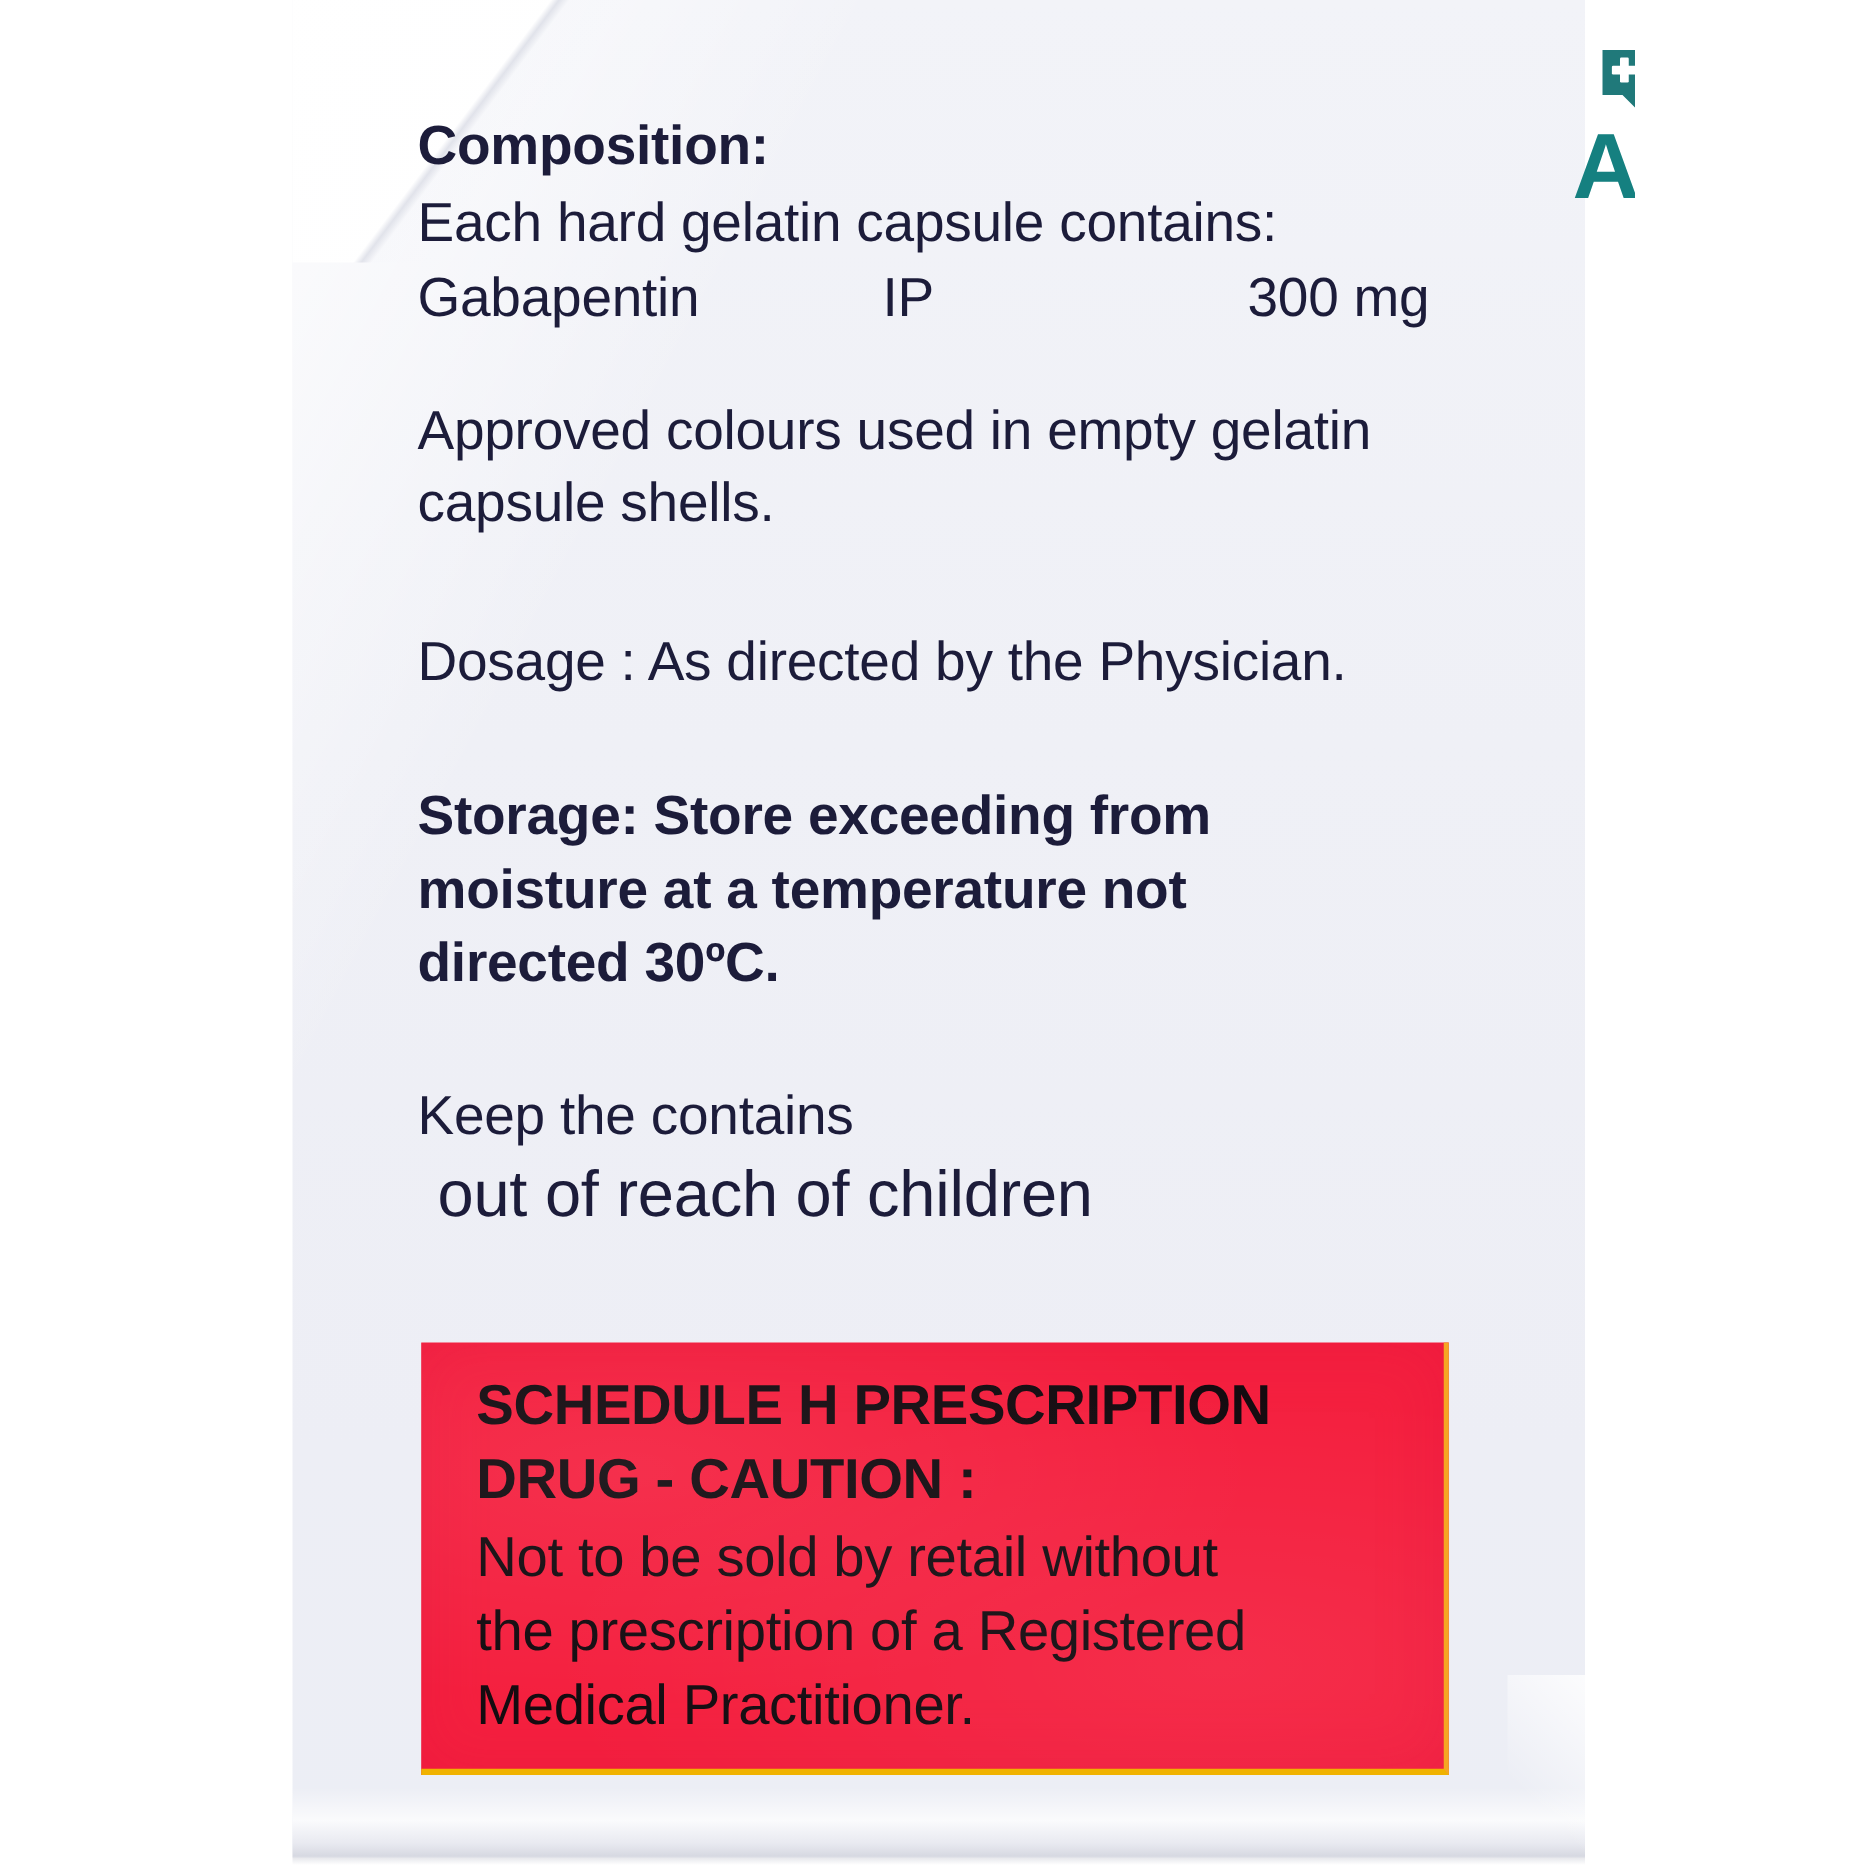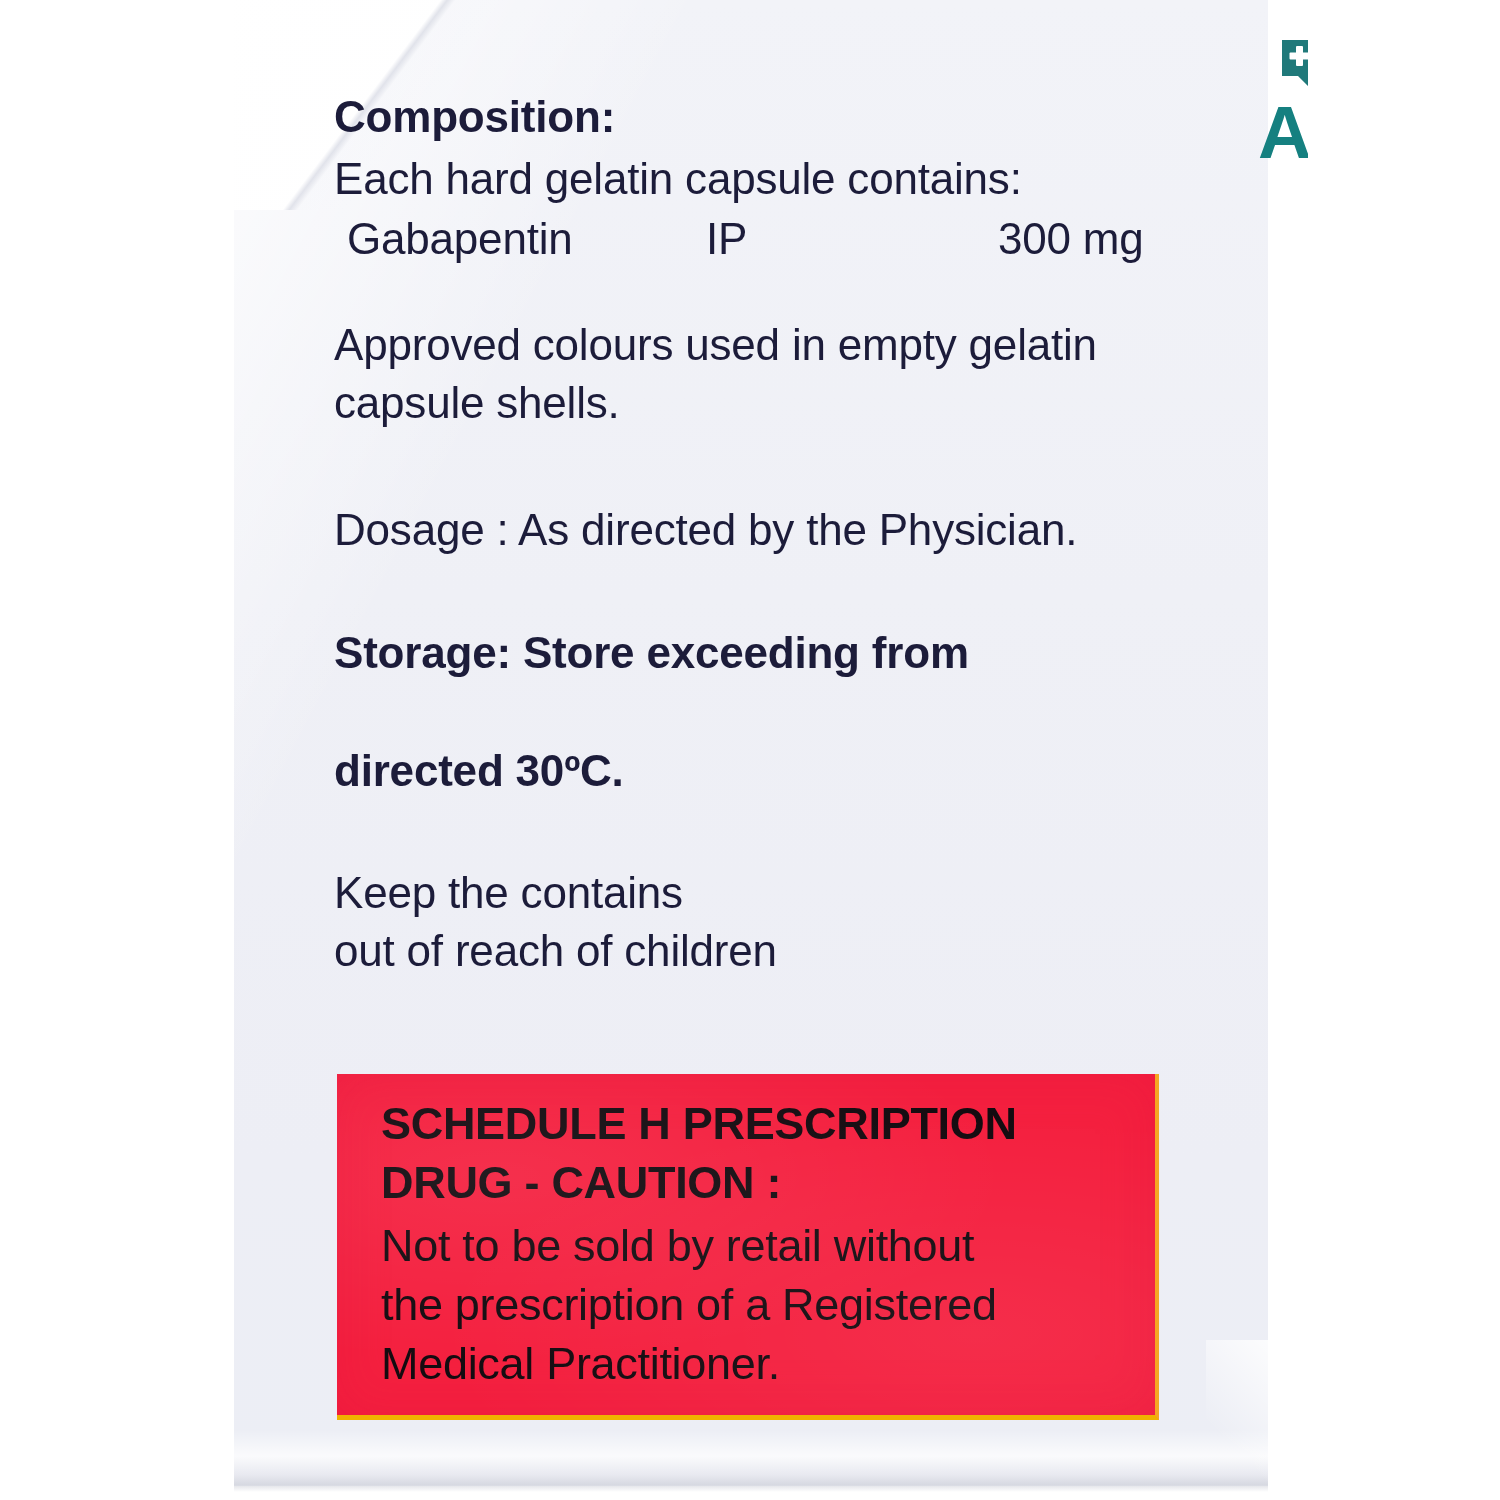--- a/index.html
+++ b/index.html
@@ -72,35 +72,35 @@
     position: absolute;
     color: #1c1c3a;
     white-space: pre;
     letter-spacing: -0.2px;
   }
   .reg  { font-weight: 400; }
   .bold { font-weight: 700; }
 
   #composition-heading { left: 334px; top: 92px;  font-size: 44px; }
   #contains-line       { left: 334px; top: 154px; font-size: 44px; }
-  #ingredient-name     { left: 334px; top: 214px; font-size: 44px; margin-left: 13px; }
+  #ingredient-name     { left: 334px; top: 214px; font-size: 44px; }
   #ingredient-std      { left: 706px; top: 214px; font-size: 44px; }
   #ingredient-strength { left: 998px; top: 214px; font-size: 44px; }
 
   #colours-line1 { left: 334px; top: 320px; font-size: 44px; }
   #colours-line2 { left: 334px; top: 378px; font-size: 44px; }
 
   #dosage-line { left: 334px; top: 505px; font-size: 44px; }
 
   #storage-line1 { left: 334px; top: 628px; font-size: 44px; }
   #storage-line2 { left: 334px; top: 687px; font-size: 44px; }
   #storage-line3 { left: 334px; top: 746px; font-size: 44px; }
 
   #children-line1 { left: 334px; top: 868px; font-size: 44px; }
-  #children-line2 { left: 334px; top: 926px; font-size: 44px; }
+  #children-line2 { left: 350px; top: 926px; font-size: 52px; }
 
   
   #schedule-panel {
     position: absolute;
     left: 337px;
     top: 1074px;
     width: 818px;
     height: 341px;
     background: #f4203f;
     border-right: 4px solid #f5a623;
@@ -179,20 +179,21 @@
   <div class="txt reg" id="ingredient-strength">300 mg</div>
 
   <div class="txt reg" id="colours-line1">Approved colours used in empty gelatin</div>
 
   <div class="txt reg" id="colours-line2">capsule shells.</div>
 
   <div class="txt reg" id="dosage-line">Dosage : As directed by the Physician.</div>
 
   <div class="txt bold" id="storage-line1">Storage: Store exceeding from</div>
 
+  <div class="txt bold" id="storage-line2">moisture at a temperature not</div>
 
   <div class="txt bold" id="storage-line3">directed 30ºC.</div>
 
   <div class="txt reg" id="children-line1">Keep the contains</div>
 
   <div class="txt reg" id="children-line2">out of reach of children</div>
 
   <div id="schedule-panel">
     <div class="sch" id="schedule-head1">SCHEDULE H PRESCRIPTION</div>
     <div class="sch" id="schedule-head2">DRUG - CAUTION :</div>

